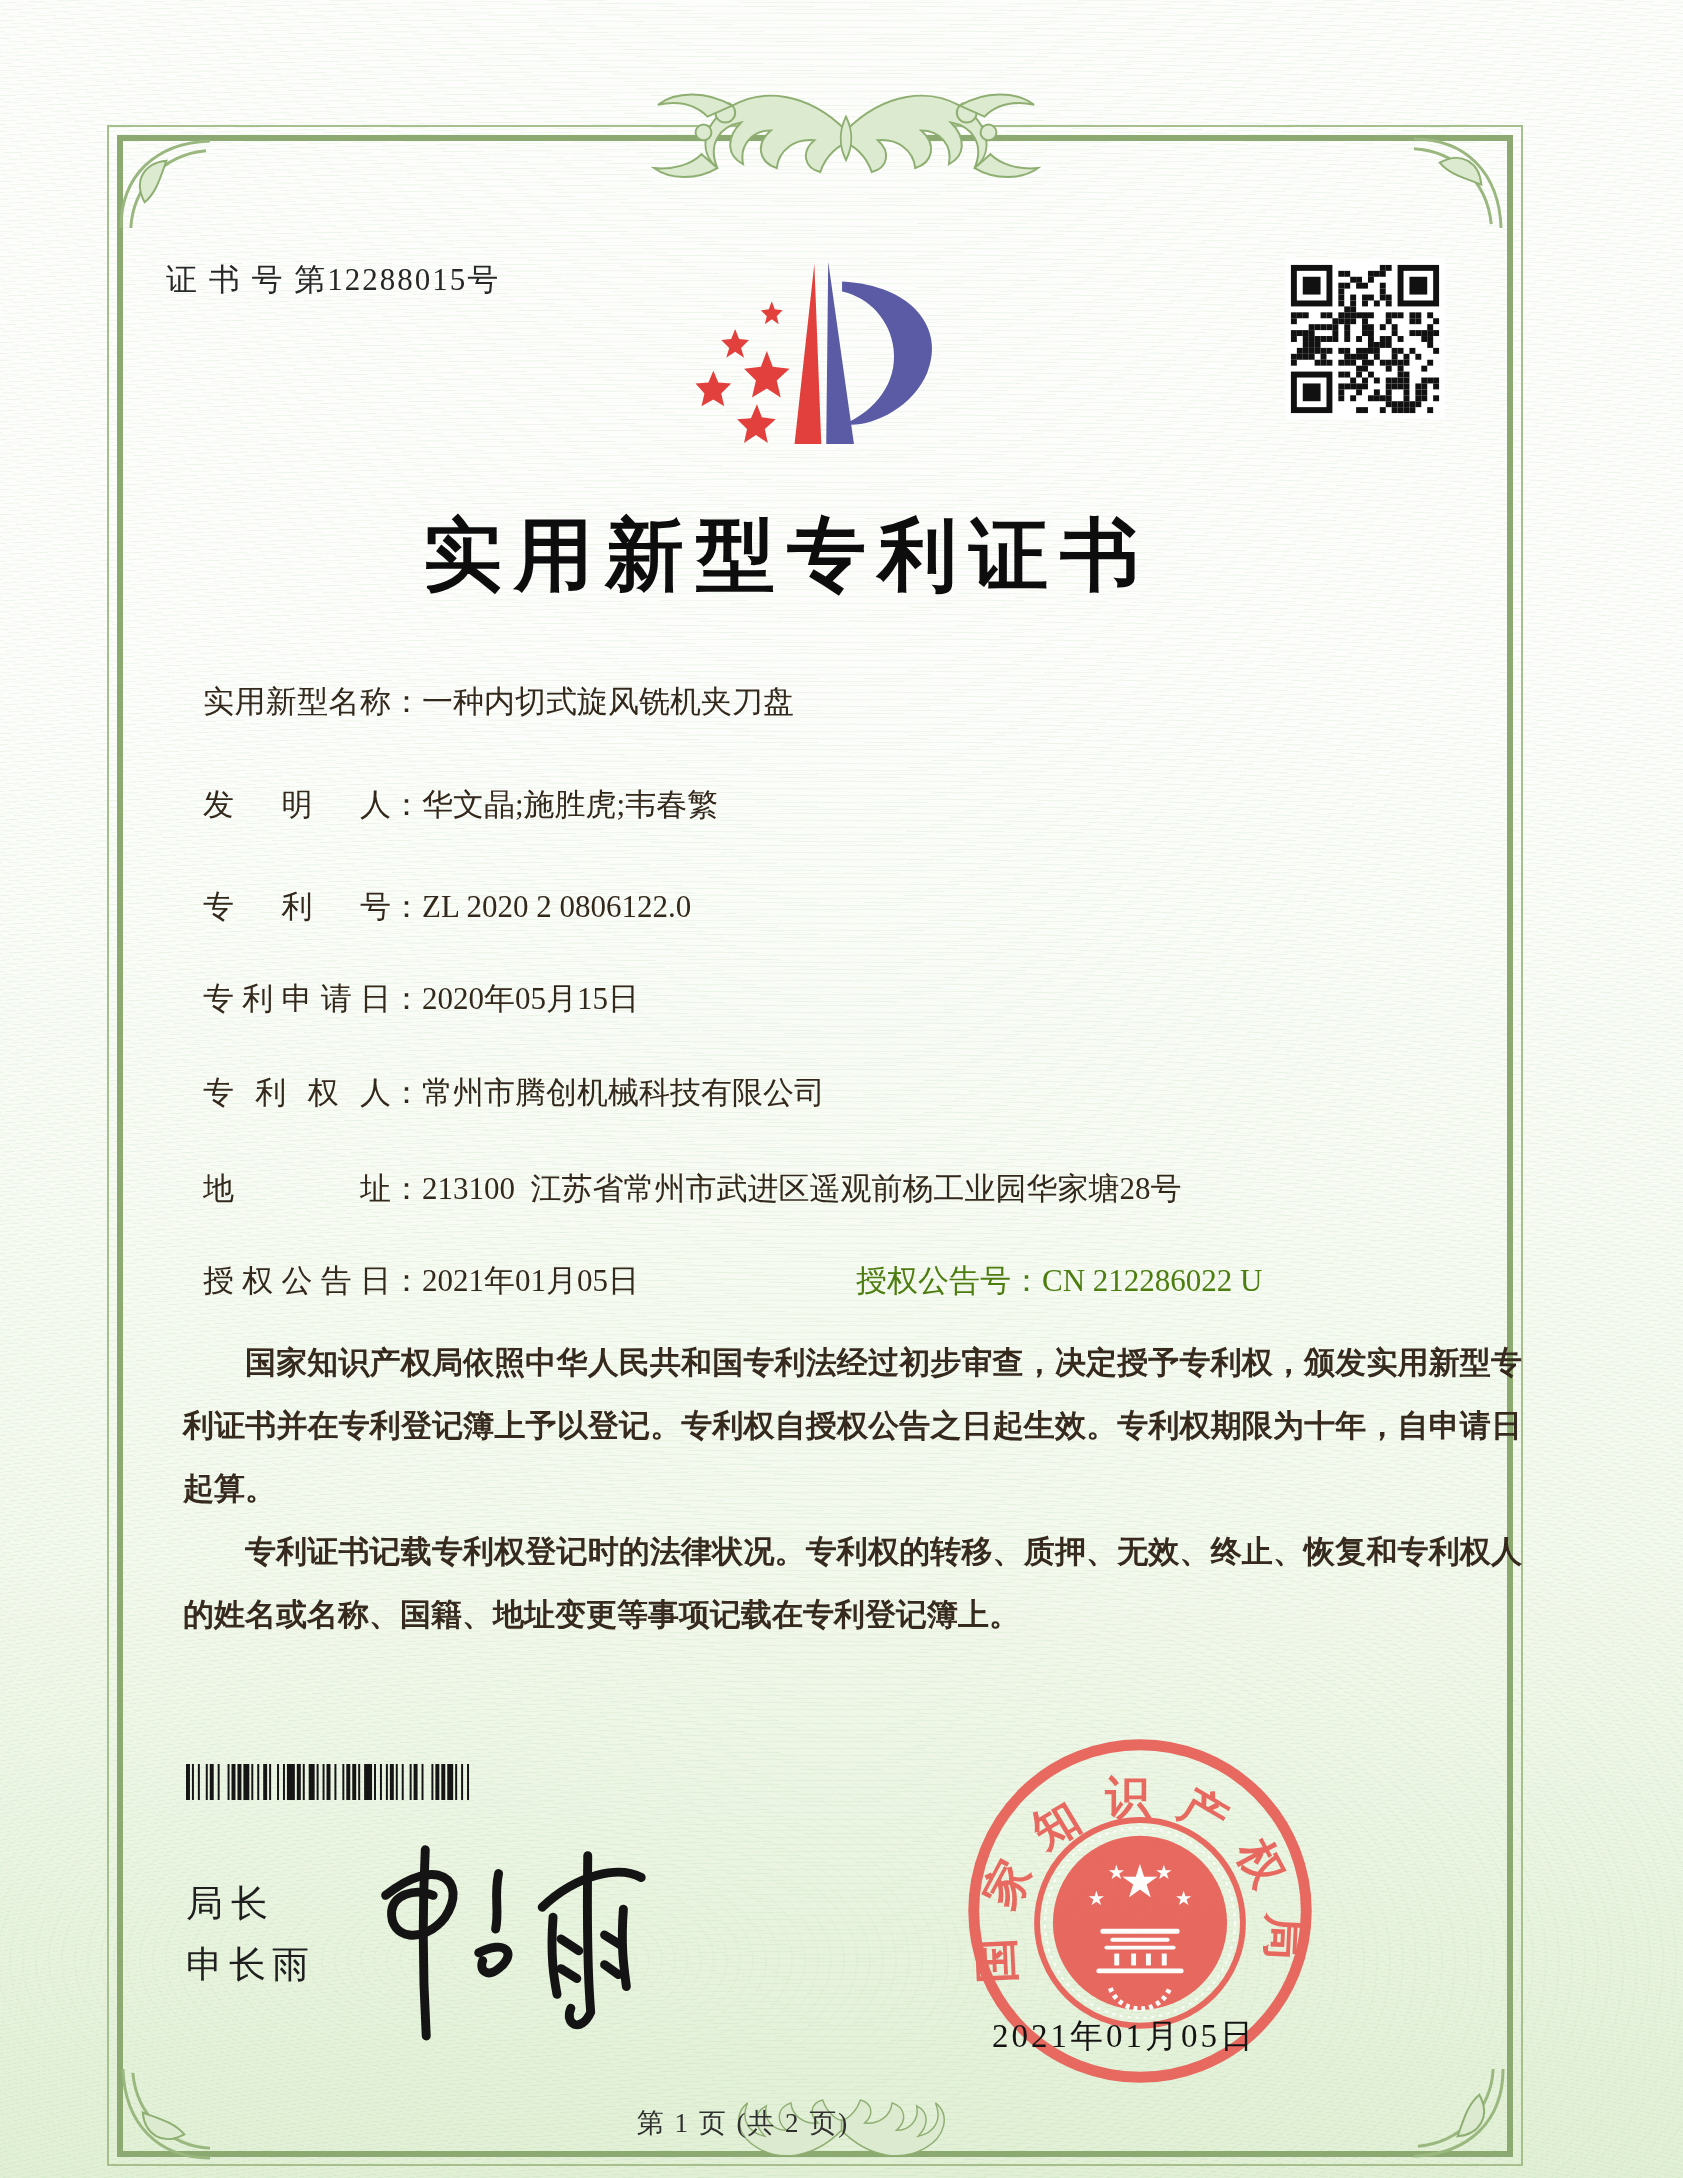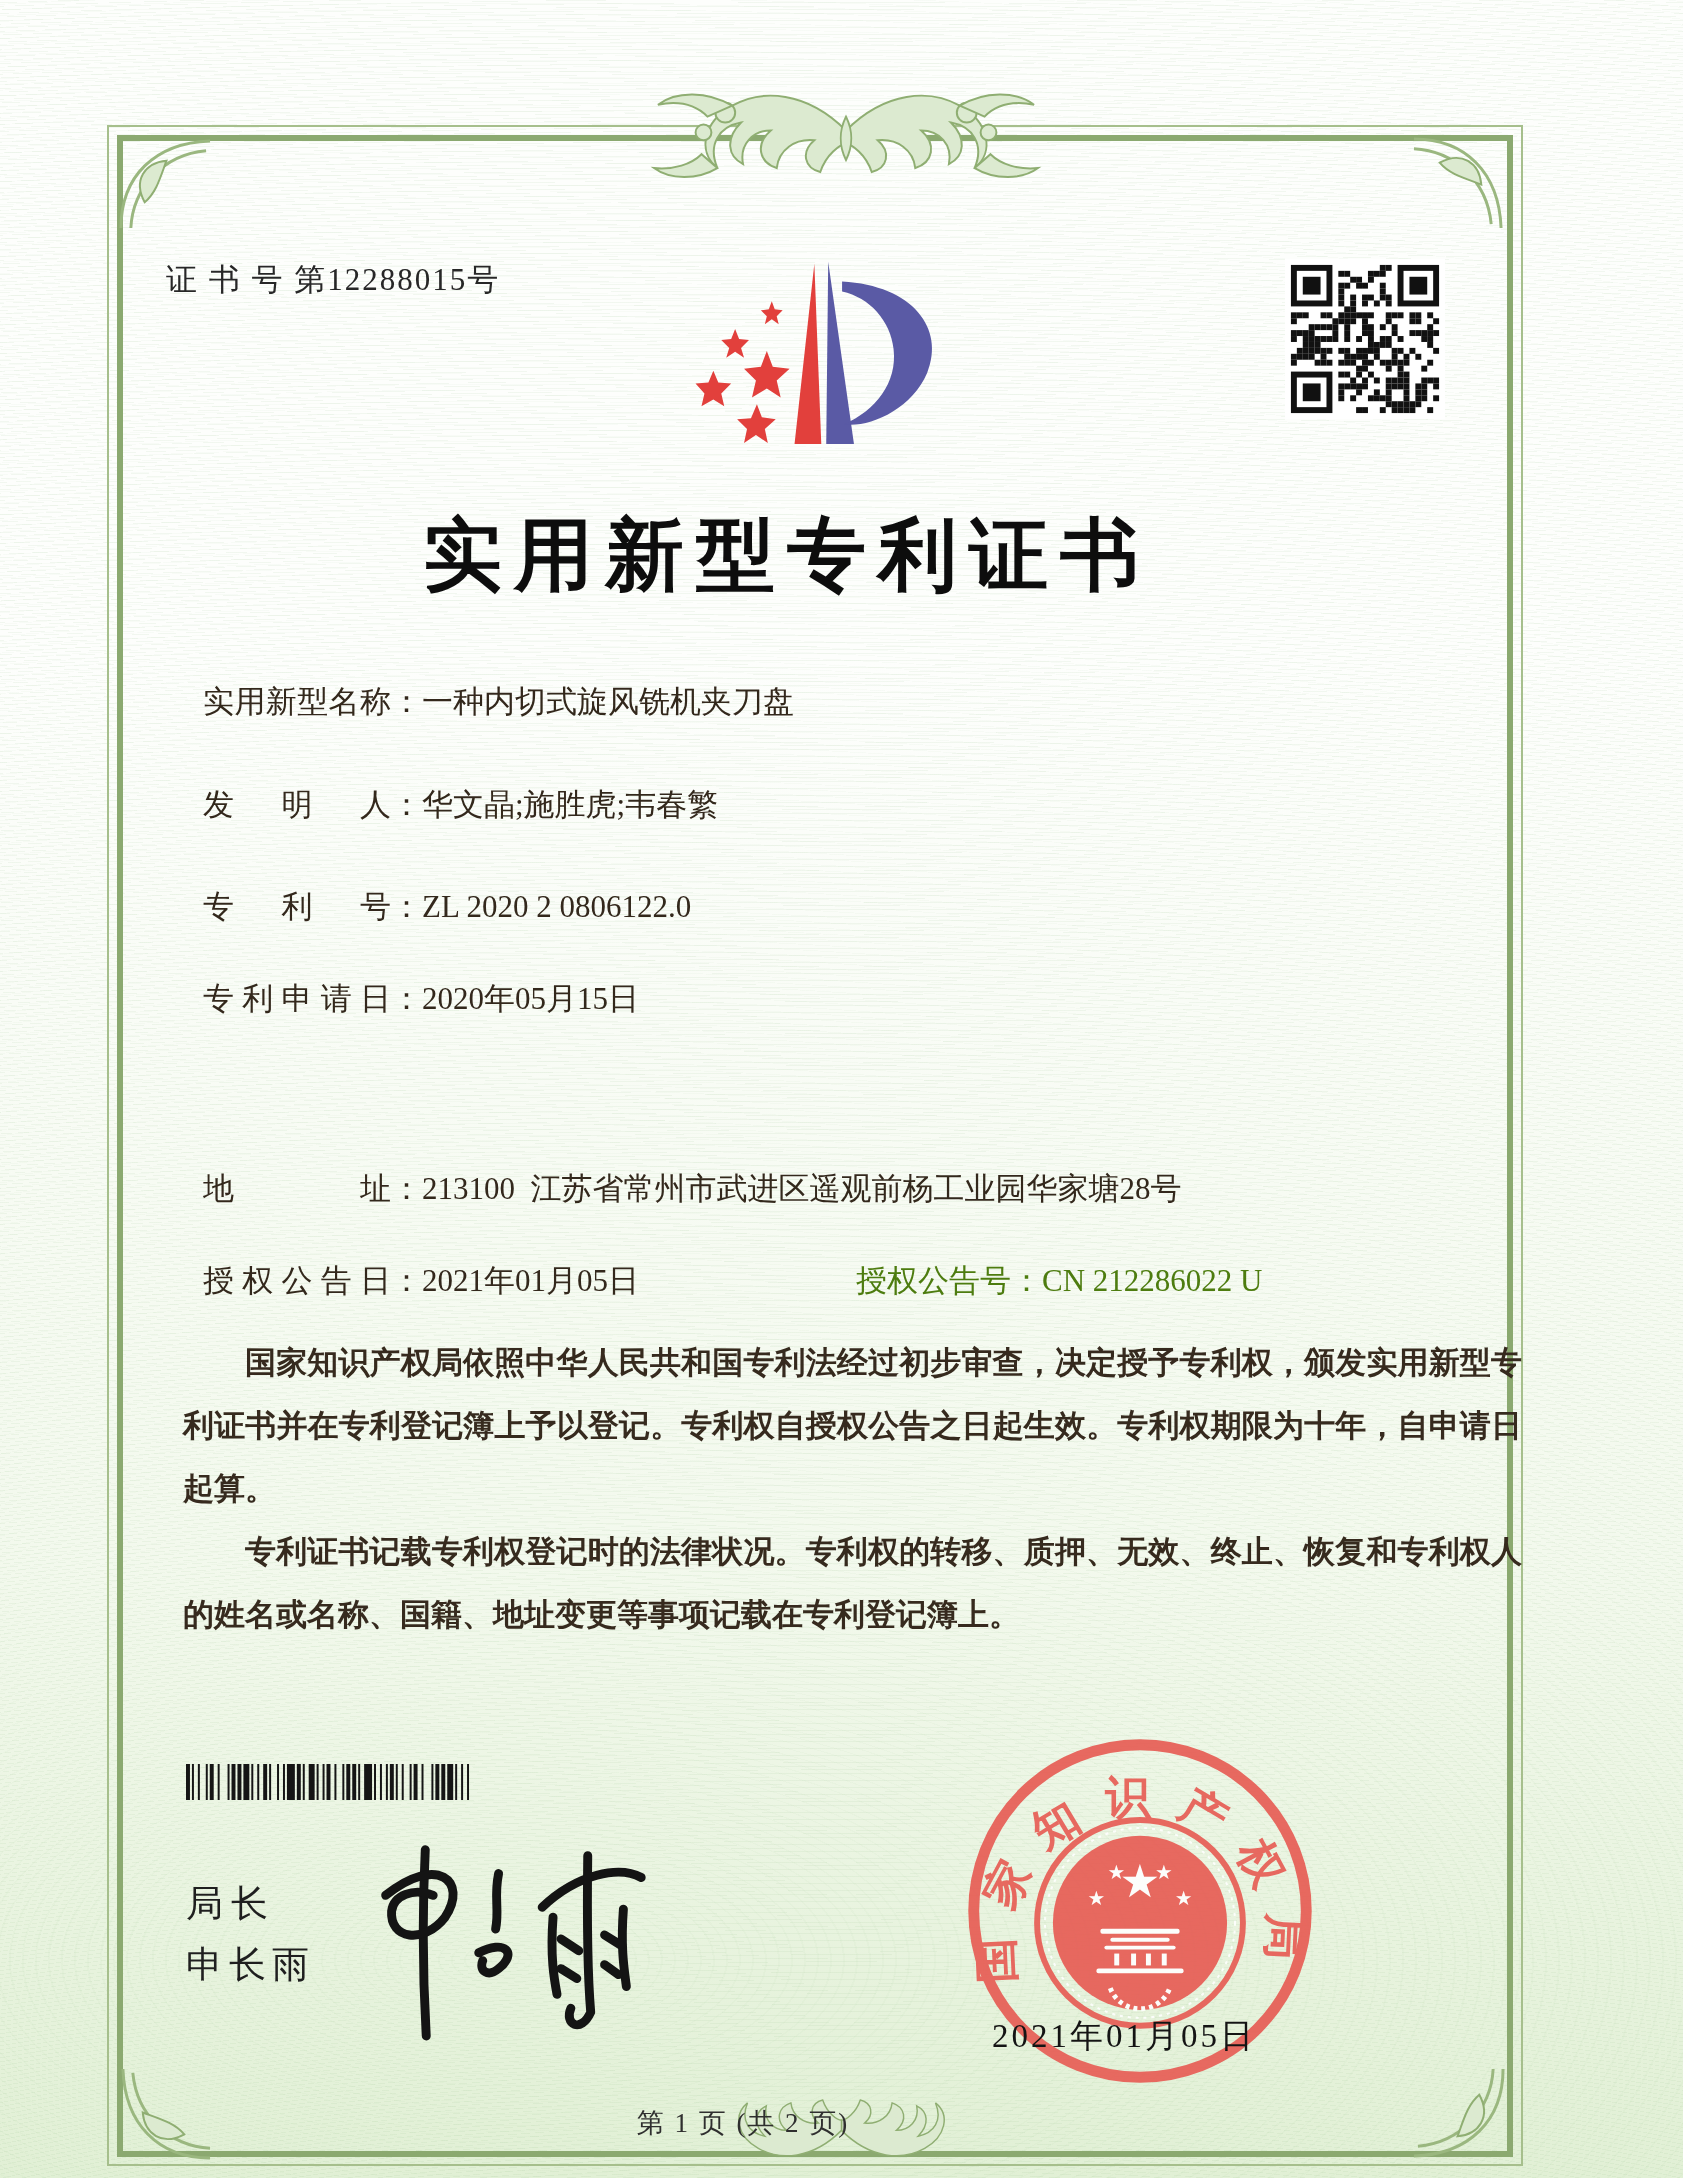--- a/index.html
+++ b/index.html
@@ -371,20 +371,21 @@
       </g>
   </svg>
 
   <div class="title">实用新型专利证书</div>
 
   <div class="fields">
       <div class="row" style="top: 681px;"><span class="lbl">实用新型名称</span><span>：</span><span class="val">一种内切式旋风铣机夹刀盘</span></div>
       <div class="row" style="top: 784px;"><span class="lbl">发明人</span><span>：</span><span class="val">华文晶;施胜虎;韦春繁</span></div>
       <div class="row" style="top: 886px;"><span class="lbl">专利号</span><span>：</span><span class="val">ZL 2020 2 0806122.0</span></div>
       <div class="row" style="top: 978px;"><span class="lbl">专利申请日</span><span>：</span><span class="val">2020年05月15日</span></div>
+      <div class="row" style="top: 1072px;"><span class="lbl">专利权人</span><span>：</span><span class="val">常州市腾创机械科技有限公司</span></div>
       <div class="row" style="top: 1168px;"><span class="lbl">地址</span><span>：</span><span class="val">213100  江苏省常州市武进区遥观前杨工业园华家塘28号</span></div>
       <div class="row" style="top: 1260px;"><span class="lbl">授权公告日</span><span>：</span><span class="val">2021年01月05日</span></div>
     </div>
 
   <div class="grant-no"><span>授权公告号</span><span>：</span><span>CN 212286022 U</span></div>
 
   <div class="notice">
       <p>国家知识产权局依照中华人民共和国专利法经过初步审查，决定授予专利权，颁发实用新型专利证书并在专利登记簿上予以登记。专利权自授权公告之日起生效。专利权期限为十年，自申请日起算。</p>
       <p>专利证书记载专利权登记时的法律状况。专利权的转移、质押、无效、终止、恢复和专利权人的姓名或名称、国籍、地址变更等事项记载在专利登记簿上。</p>
     </div>

